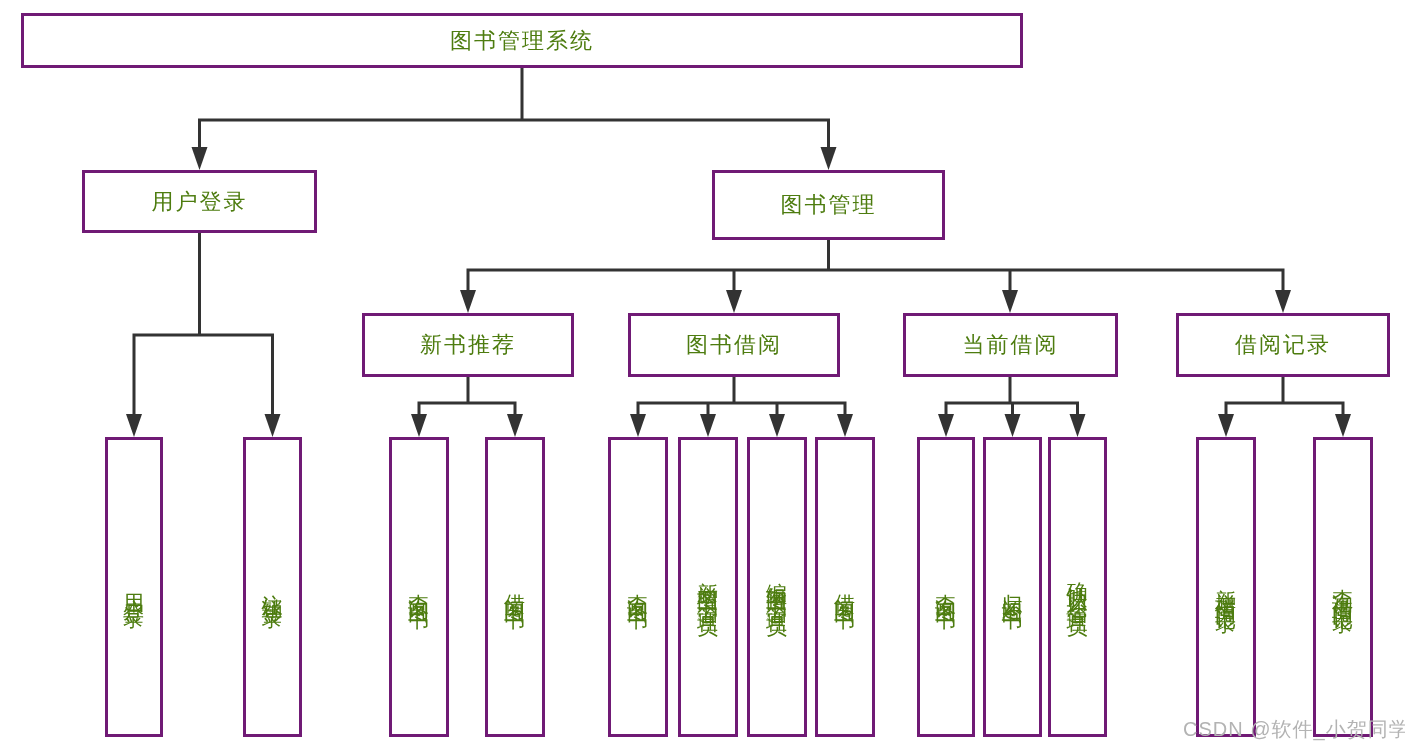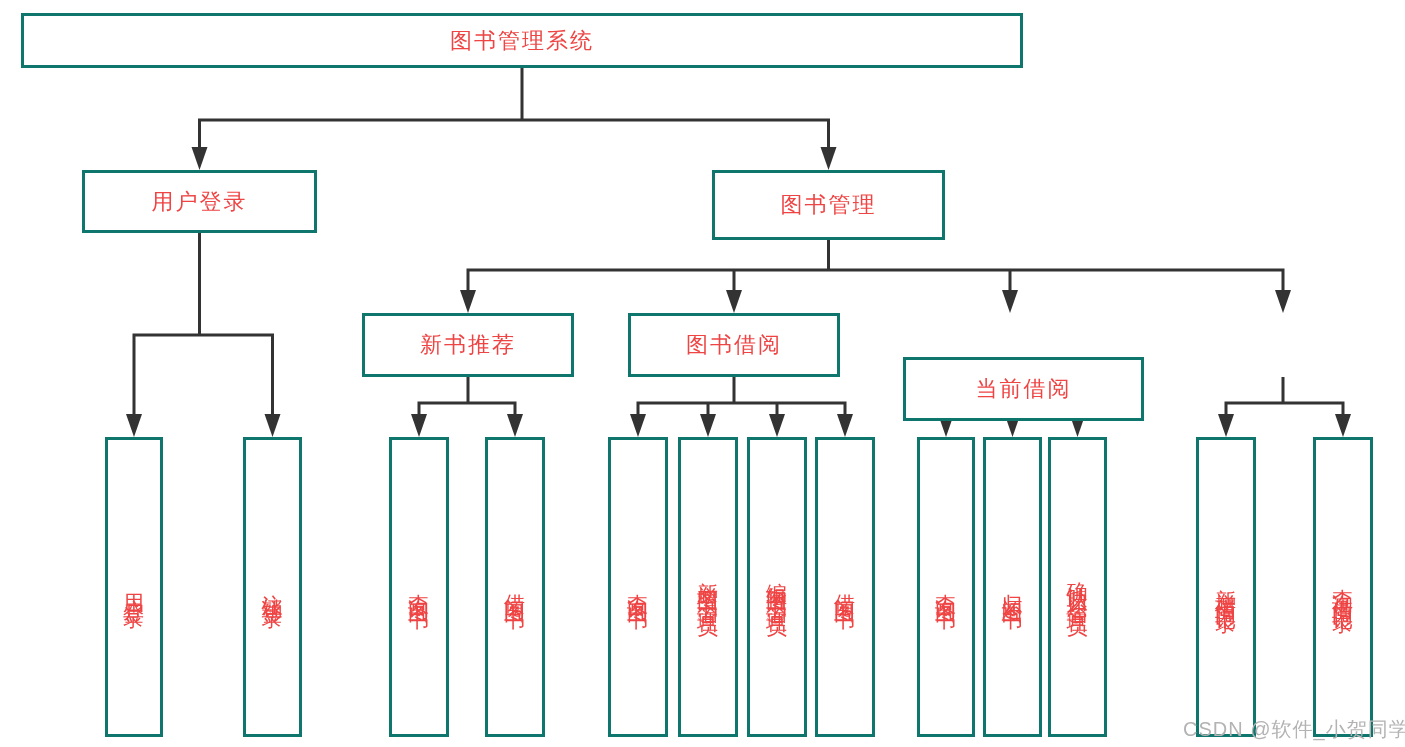--- a/index.html
+++ b/index.html
@@ -13,23 +13,23 @@
   }
   .connectors {
     position: absolute;
     left: 0; top: 0;
     width: 1405px; height: 747px;
     pointer-events: none;
   }
   .box {
     position: absolute;
     box-sizing: border-box;
-    border: 3px solid #0f766e;
+    border: 3px solid #701a75;
     background: #ffffff;
-    color: #ef4444;
+    color: #4d7c0f;
     display: flex;
     align-items: center;
     justify-content: center;
     z-index: 2;
   }
   .h-box {
     font-size: 22px;
     letter-spacing: 2px;
     white-space: nowrap;
   }
@@ -95,21 +95,22 @@
     </g>
   </svg>
 
   <div class="box h-box" style="left:21px; top:13px; width:1002px; height:55px;">图书管理系统</div>
 
   <div class="box h-box" style="left:82px; top:170px; width:235px; height:63px;">用户登录</div>
   <div class="box h-box" style="left:712px; top:170px; width:233px; height:70px;">图书管理</div>
 
   <div class="box h-box" style="left:362px; top:313px; width:212px; height:64px;">新书推荐</div>
   <div class="box h-box" style="left:628px; top:313px; width:212px; height:64px;">图书借阅</div>
-  <div class="box h-box" style="left:903px; top:313px; width:241px; height:64px;margin-top:44px;">当前借阅</div>
+  <div class="box h-box" style="left:903px; top:313px; width:215px; height:64px;">当前借阅</div>
+  <div class="box h-box" style="left:1176px; top:313px; width:214px; height:64px;">借阅记录</div>
 
   <div class="box leaf" style="left:105px; top:437px; width:58px; height:300px;">用户登录</div>
   <div class="box leaf" style="left:243px; top:437px; width:59px; height:300px;">注销登录</div>
 
   <div class="box leaf" style="left:389px; top:437px; width:60px; height:300px;">查询图书</div>
   <div class="box leaf" style="left:485px; top:437px; width:60px; height:300px;">借阅图书</div>
 
   <div class="box leaf" style="left:608px; top:437px; width:60px; height:300px;">查询图书</div>
   <div class="box leaf" style="left:678px; top:437px; width:60px; height:300px;">新增图书（管理员）</div>
   <div class="box leaf" style="left:747px; top:437px; width:60px; height:300px;">编辑图书（管理员）</div>

